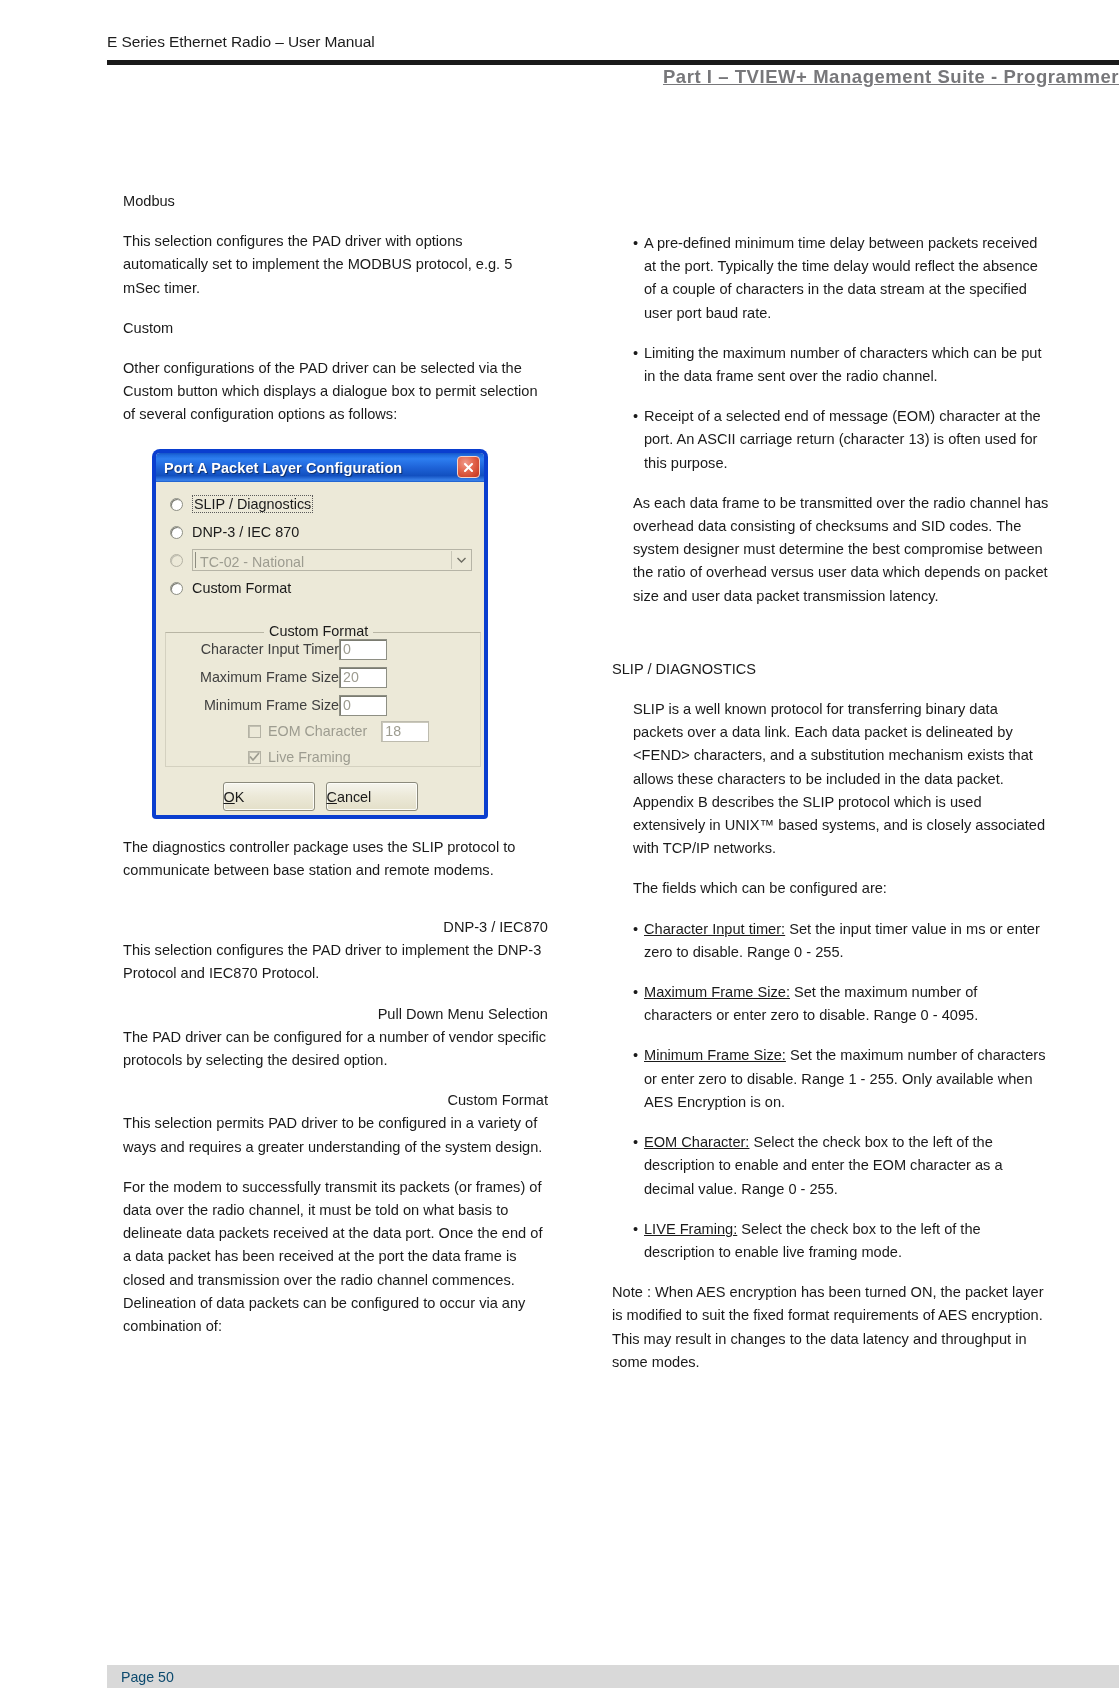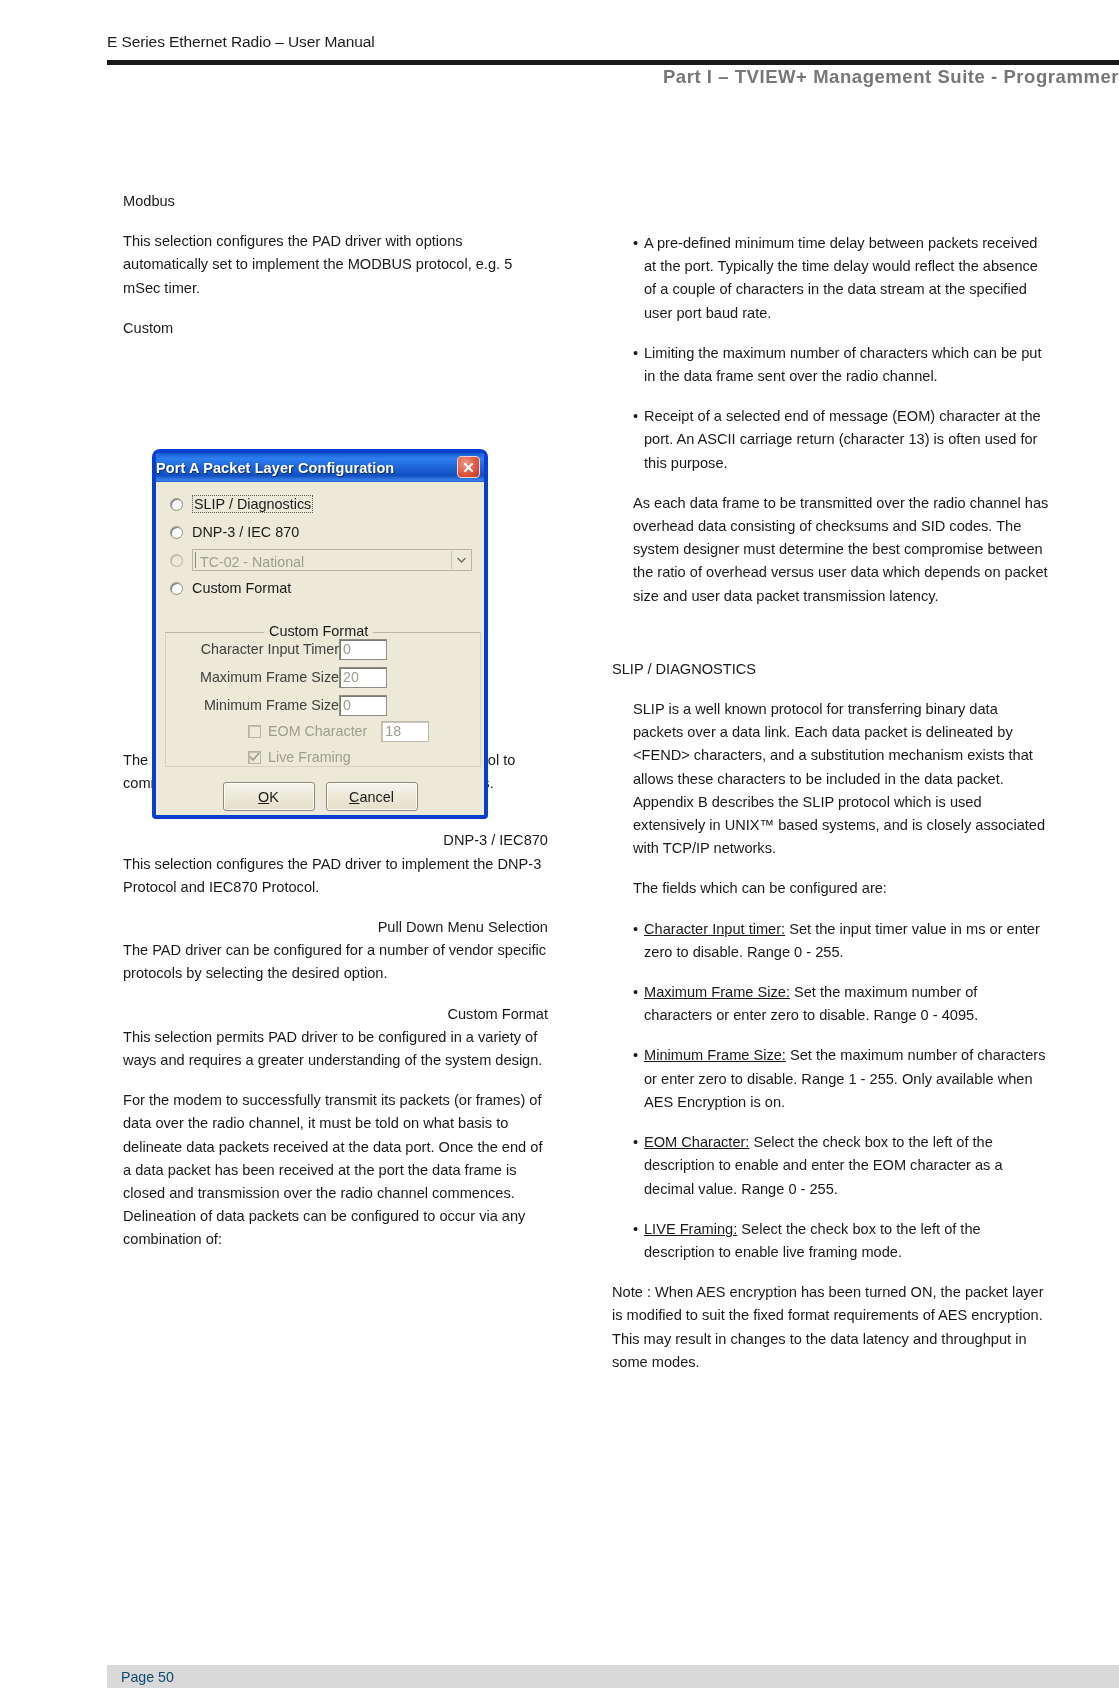--- a/index.html
+++ b/index.html
@@ -37,20 +37,21 @@
     background: #1a1a1a;
   }
   .part-title {
     position: absolute;
     right: 0px; top: 66px;
     font-size: 18.5px;
     font-weight: bold;
     color: #77777a;
     letter-spacing: 0.55px;
     white-space: nowrap;
+    text-decoration: underline;
   }
 
   
   .col-left {
     position: absolute;
     left: 123px; top: 190px;
     width: 425px;
   }
   .col-right {
     position: absolute;
@@ -107,20 +108,21 @@
   }
   .titlebar {
     position: relative;
     height: 29px;
     background: linear-gradient(to bottom,
         #1556c8 0%, #1f6bdf 8%, #2d7ef0 20%,
         #1e63d8 50%, #1250c0 78%, #3a82ea 94%, #1a5bc8 100%);
     border-radius: 4px 4px 0 0;
     display: flex;
     align-items: center;
+    padding-left: 8px;
   }
   .titlebar-text {
     color: #ffffff;
     font-size: 14.5px;
     font-weight: bold;
     letter-spacing: 0.1px;
     text-shadow: 1px 1px 1px rgba(0,0,0,0.5);
     white-space: nowrap;
   }
   .close-btn {
@@ -277,21 +279,21 @@
     justify-content: center;
     gap: 11px;
   }
   .xpbtn {
     width: 92px; height: 29px;
     background: linear-gradient(to bottom, #f6f5ee 0%, #ece9d8 48%, #e3dfc8 100%);
     border: 1px solid #8b8a7c;
     border-radius: 3px;
     font-size: 14.4px;
     color: #1a1a1a;
-    display: flex; align-items: center; justify-content: center;
+    display: flex; align-items: center; 
     cursor: pointer;
     box-shadow: inset 0 0 0 1px #fdfdf8;
   }
   .xpbtn u { text-decoration: underline; }
 
   
   .footer {
     position: absolute;
     left: 107px; top: 1665px;
     width: 1012px;
@@ -312,20 +314,21 @@
 <div class="page-header">
   <div class="manual-title">E Series Ethernet Radio – User Manual</div>
   <div class="header-rule"></div>
   <div class="part-title">Part I – TVIEW+ Management Suite - Programmer</div>
 </div>
 
 <div class="col-left">
   <div class="p">Modbus</div>
   <div class="p">This selection configures the PAD driver with options automatically set to implement the MODBUS protocol, e.g. 5 mSec timer.</div>
   <div class="p">Custom</div>
+  <div class="p">Other configurations of the PAD driver can be selected via the Custom button which displays a dialogue box to permit selection of several configuration options as follows:</div>
 
   <div style="height:392px"></div>
 
   <div class="p">The diagnostics controller package uses the SLIP protocol to communicate between base station and remote modems.</div>
   <div style="height:17px"></div>
   <div class="heading-line">DNP-3 / IEC870</div>
   <div class="p">This selection configures the PAD driver to implement the DNP-3 Protocol and IEC870 Protocol.</div>
   <div class="heading-line">Pull Down Menu Selection</div>
   <div class="p">The PAD driver can be configured for a number of vendor specific protocols by selecting the desired option.</div>
   <div class="heading-line">Custom Format</div>

